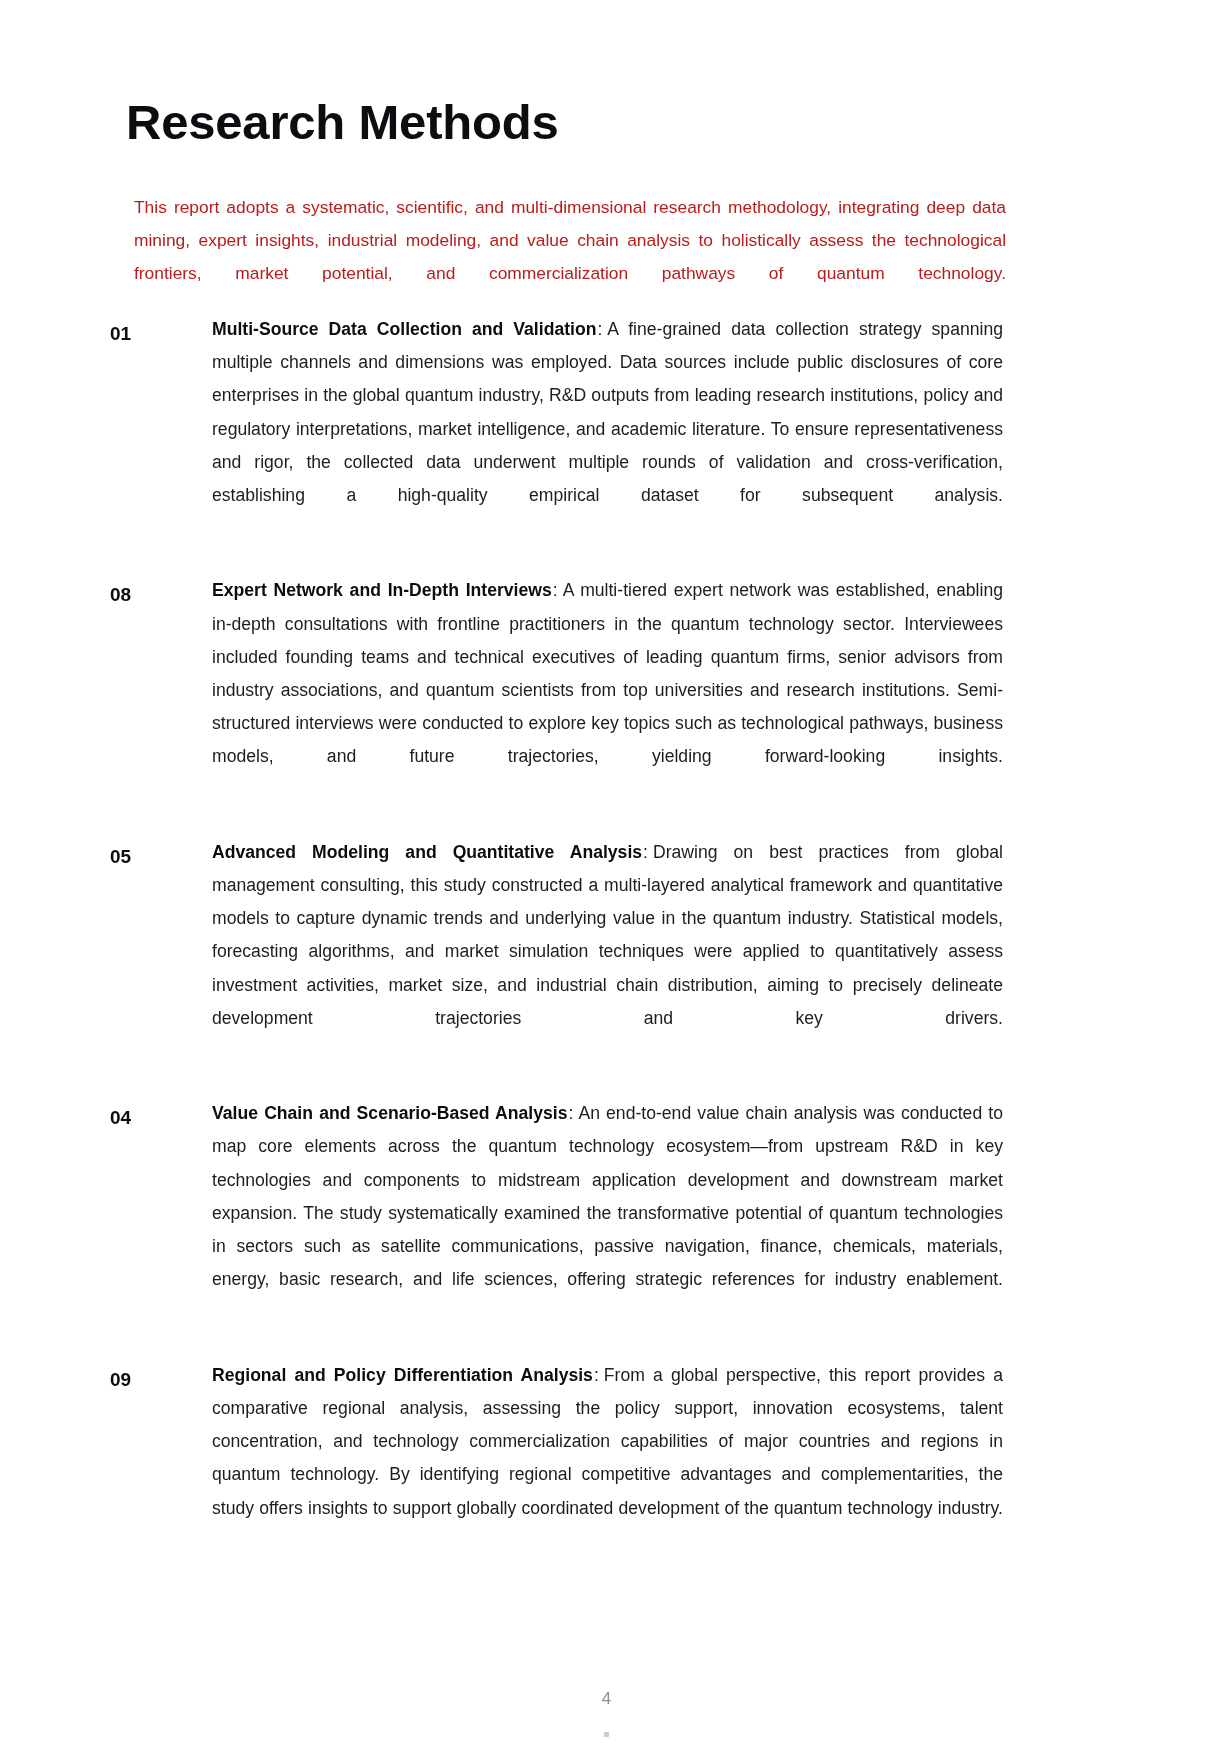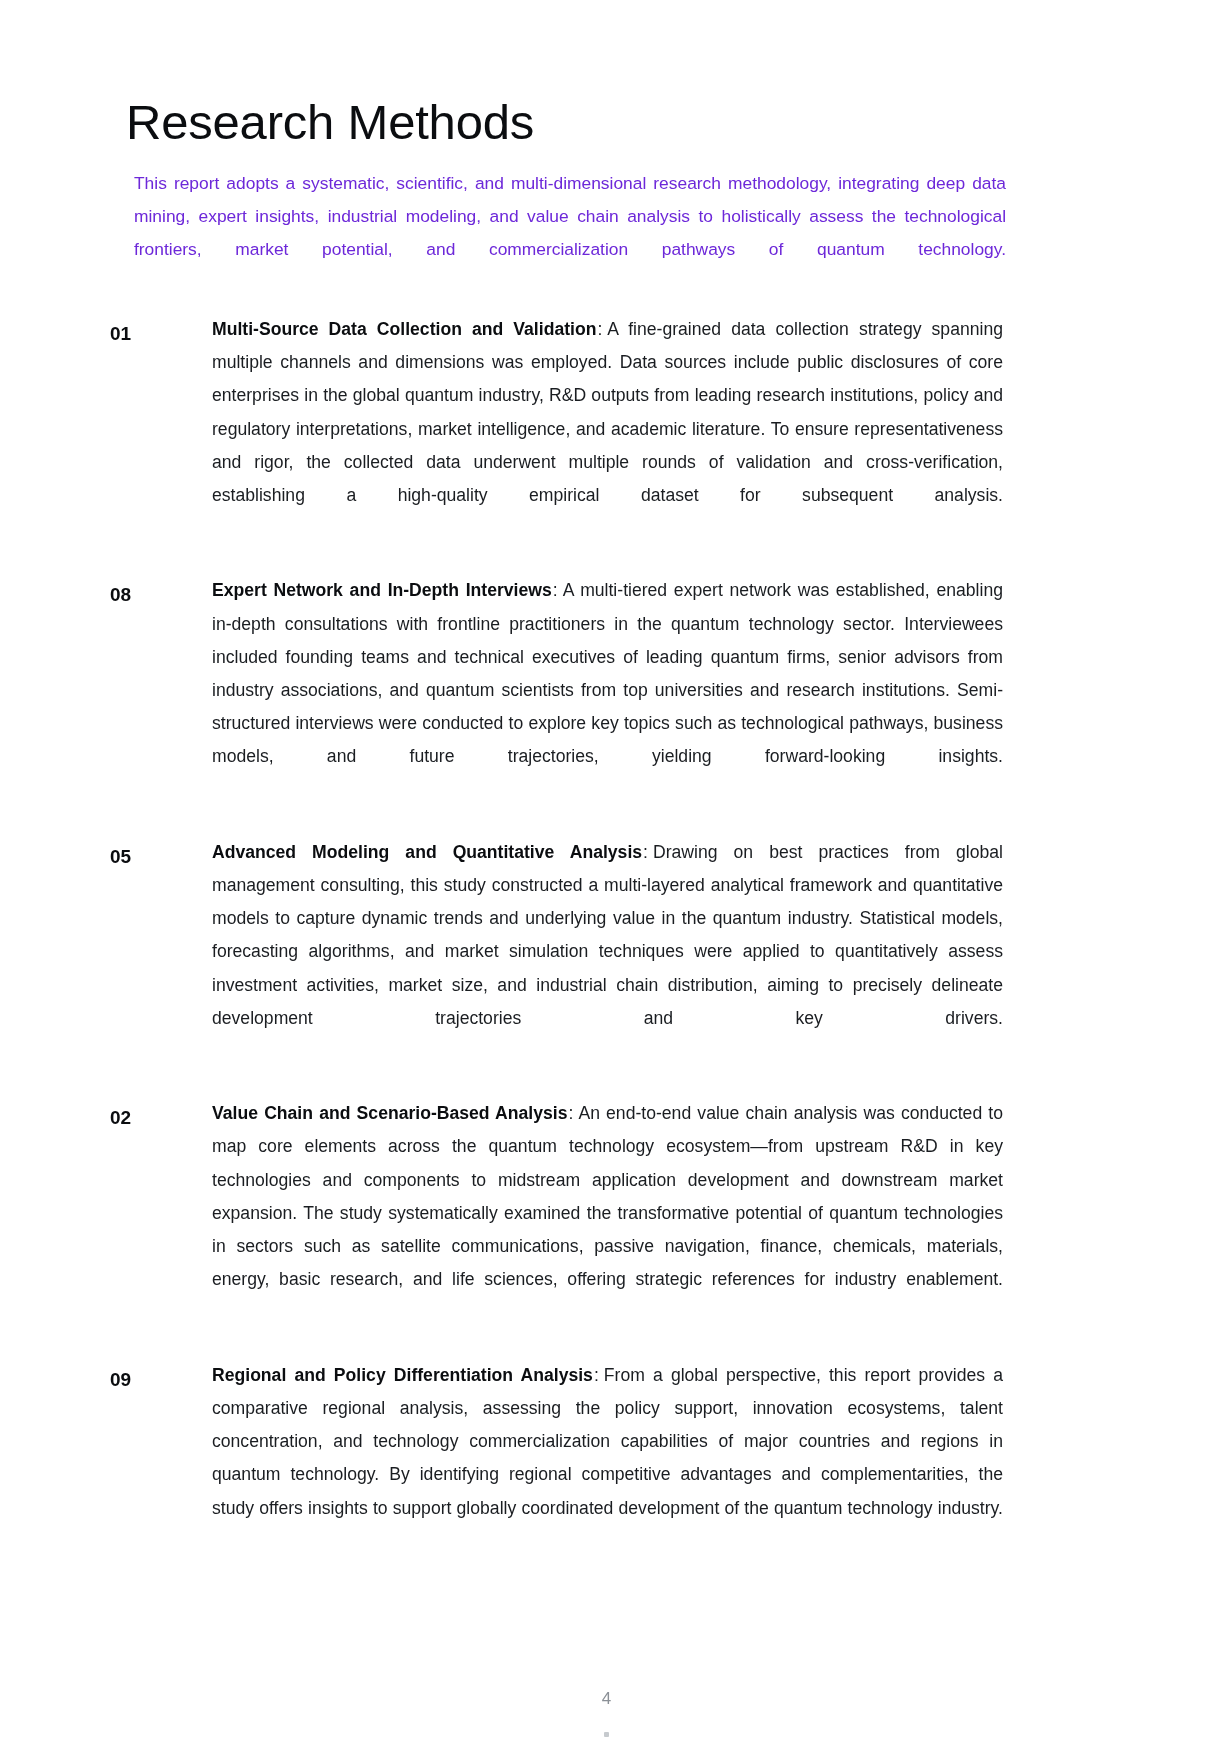--- a/index.html
+++ b/index.html
@@ -23,37 +23,37 @@
     height: 1753px;
     background: #ffffff;
   }
 
   
   .doc-title {
     position: absolute;
     left: 126px;
     top: 62px;
     font-size: 49px;
-    font-weight: 400;
+    font-weight: 700;
     letter-spacing: -0.2px;
     color: #0b0d10;
     line-height: 1.12;
     font-stretch: condensed;
     white-space: nowrap;
   }
 
   
   .intro {
     position: absolute;
     left: 134px;
-    top: 150px;
+    top: 174px;
     width: 872px;
     font-size: 17.4px;
     line-height: 32.6px;
-    color: #6d28d9;
+    color: #b91c1c;
     text-align: justify;
     text-justify: inter-word;
     font-stretch: condensed;
     word-spacing: 0.2px;
   }
   .intro::after {
     content: "";
     display: inline-block;
     width: 100%;
   }
@@ -146,21 +146,21 @@
       <div class="item-num">08</div>
       <div class="item-body"><span class="item-heading">Expert Network and In-Depth Interviews</span><span class="heading-colon">:</span><span>A multi-tiered expert network was established, enabling in-depth consultations with frontline practitioners in the quantum technology sector. Interviewees included founding teams and technical executives of leading quantum firms, senior advisors from industry associations, and quantum scientists from top universities and research institutions. Semi-structured interviews were conducted to explore key topics such as technological pathways, business models, and future trajectories, yielding forward-looking insights.</span></div>
     </div>
 
     <div class="item">
       <div class="item-num">05</div>
       <div class="item-body"><span class="item-heading">Advanced Modeling and Quantitative Analysis</span><span class="heading-colon">:</span><span>Drawing on best practices from global management consulting, this study constructed a multi-layered analytical framework and quantitative models to capture dynamic trends and underlying value in the quantum industry. Statistical models, forecasting algorithms, and market simulation techniques were applied to quantitatively assess investment activities, market size, and industrial chain distribution, aiming to precisely delineate development trajectories and key drivers.</span></div>
     </div>
 
     <div class="item">
-      <div class="item-num">02</div>
+      <div class="item-num">04</div>
       <div class="item-body"><span class="item-heading">Value Chain and Scenario-Based Analysis</span><span class="heading-colon">:</span><span>An end-to-end value chain analysis was conducted to map core elements across the quantum technology ecosystem—from upstream R&amp;D in key technologies and components to midstream application development and downstream market expansion. The study systematically examined the transformative potential of quantum technologies in sectors such as satellite communications, passive navigation, finance, chemicals, materials, energy, basic research, and life sciences, offering strategic references for industry enablement.</span></div>
     </div>
 
     <div class="item">
       <div class="item-num">09</div>
       <div class="item-body"><span class="item-heading">Regional and Policy Differentiation Analysis</span><span class="heading-colon">:</span><span>From a global perspective, this report provides a comparative regional analysis, assessing the policy support, innovation ecosystems, talent concentration, and technology commercialization capabilities of major countries and regions in quantum technology. By identifying regional competitive advantages and complementarities, the study offers insights to support globally coordinated development of the quantum technology industry.</span></div>
     </div>
 
   </div>
 

